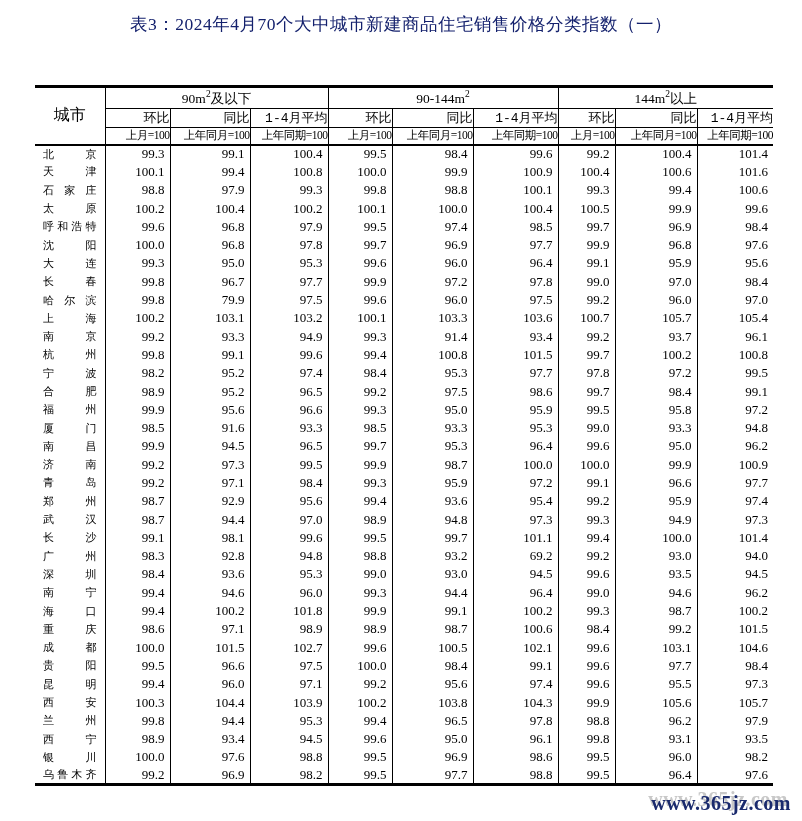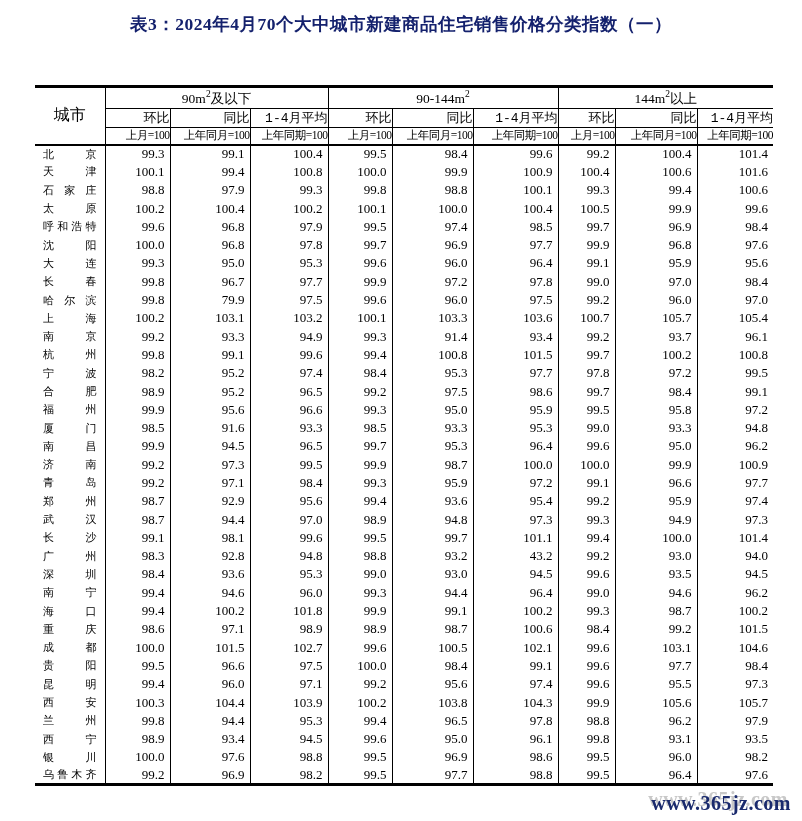--- a/index.html
+++ b/index.html
@@ -8,21 +8,21 @@
     background: #ffffff;
     overflow: hidden;
     font-family: "Liberation Serif", "DejaVu Serif", serif;
     color: #000000;
     position: relative;
   }
   .page-title {
     padding-top: 12px;
     text-align: center;
     font-size: 17.5px;
-    font-weight: bold;
+    font-weight: normal;
     color: #14216d;
     letter-spacing: 0.5px;
   }
   .table-wrap {
     position: absolute;
     left: 35px;
     top: 85px;
     width: 738px;
   }
   table {
@@ -414,21 +414,21 @@
           <td class="num">100.0</td>
           <td class="num">101.4</td>
         </tr>
         <tr>
           <td class="city">广州</td>
           <td class="num">98.3</td>
           <td class="num">92.8</td>
           <td class="num">94.8</td>
           <td class="num">98.8</td>
           <td class="num">93.2</td>
-          <td class="num">43.2</td>
+          <td class="num">69.2</td>
           <td class="num">99.2</td>
           <td class="num">93.0</td>
           <td class="num">94.0</td>
         </tr>
         <tr>
           <td class="city">深圳</td>
           <td class="num">98.4</td>
           <td class="num">93.6</td>
           <td class="num">95.3</td>
           <td class="num">99.0</td>

